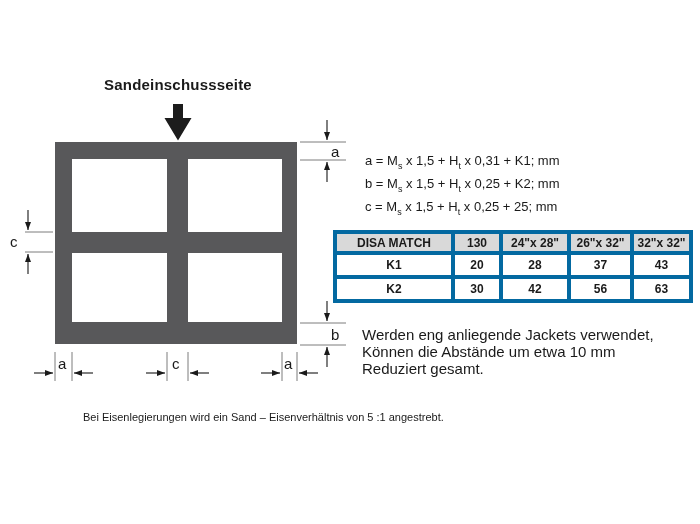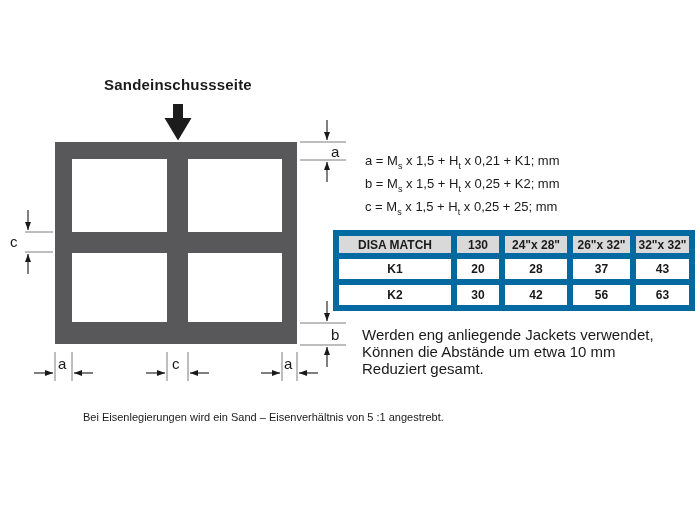--- a/index.html
+++ b/index.html
@@ -15,21 +15,21 @@
   svg.diagram{position:absolute;left:0;top:0;width:700px;height:524px;}
   .dim-label{font-size:15px;fill:#1a1a1a;font-family:"Liberation Sans","DejaVu Sans",sans-serif;}
   .defs-block{position:absolute;left:365px;top:81px;font-size:13px;line-height:26px;white-space:nowrap;}
   .formulas-block{position:absolute;left:365px;top:149px;font-size:13px;line-height:23px;white-space:nowrap;}
   .fline sub{font-size:9px;line-height:0;}
   table.ktable{
     position:absolute;left:333px;top:230px;border-collapse:collapse;
     table-layout:fixed;font-size:12px;font-weight:bold;
   }
   table.ktable th,table.ktable td{
-    border:6px solid #0369a1;text-align:center;padding:1px 0;white-space:nowrap;
+    border:4px solid #0369a1;text-align:center;padding:1px 0;white-space:nowrap;
   }
   table.ktable th{background:#d9d9d9;height:15px;}
   table.ktable td{height:18px;background:#ffffff;border-radius:8px;}
   .note-block{position:absolute;left:362px;top:326px;font-size:15px;line-height:17px;white-space:nowrap;}
   .bottom-note{position:absolute;left:83px;top:411px;font-size:11px;white-space:nowrap;}
 </style>
 </head>
 <body>
 
 <div class="canvas">
@@ -84,21 +84,21 @@
     <text class="dim-label" x="331" y="157">a</text>
     <text class="dim-label" x="331" y="340">b</text>
     <text class="dim-label" x="10" y="247">c</text>
     <text class="dim-label" x="58" y="369">a</text>
     <text class="dim-label" x="172" y="369">c</text>
     <text class="dim-label" x="284" y="369">a</text>
   </svg>
 
 
   <div class="formulas-block">
-    <div class="fline"><span>a = M</span><sub>s</sub><span> x 1,5 + H</span><sub>t</sub><span> x 0,21 + K1; mm</span></div>
+    <div class="fline"><span>a = M</span><sub>s</sub><span> x 1,5 + H</span><sub>t</sub><span> x 0,31 + K1; mm</span></div>
     <div class="fline"><span>b = M</span><sub>s</sub><span> x 1,5 + H</span><sub>t</sub><span> x 0,25 + K2; mm</span></div>
     <div class="fline"><span>c = M</span><sub>s</sub><span> x 1,5 + H</span><sub>t</sub><span> x 0,25 + 25; mm</span></div>
   </div>
 
   <table class="ktable">
     <colgroup>
       <col style="width:118px">
         <col style="width:48px">
         <col style="width:68px">
         <col style="width:63px">

